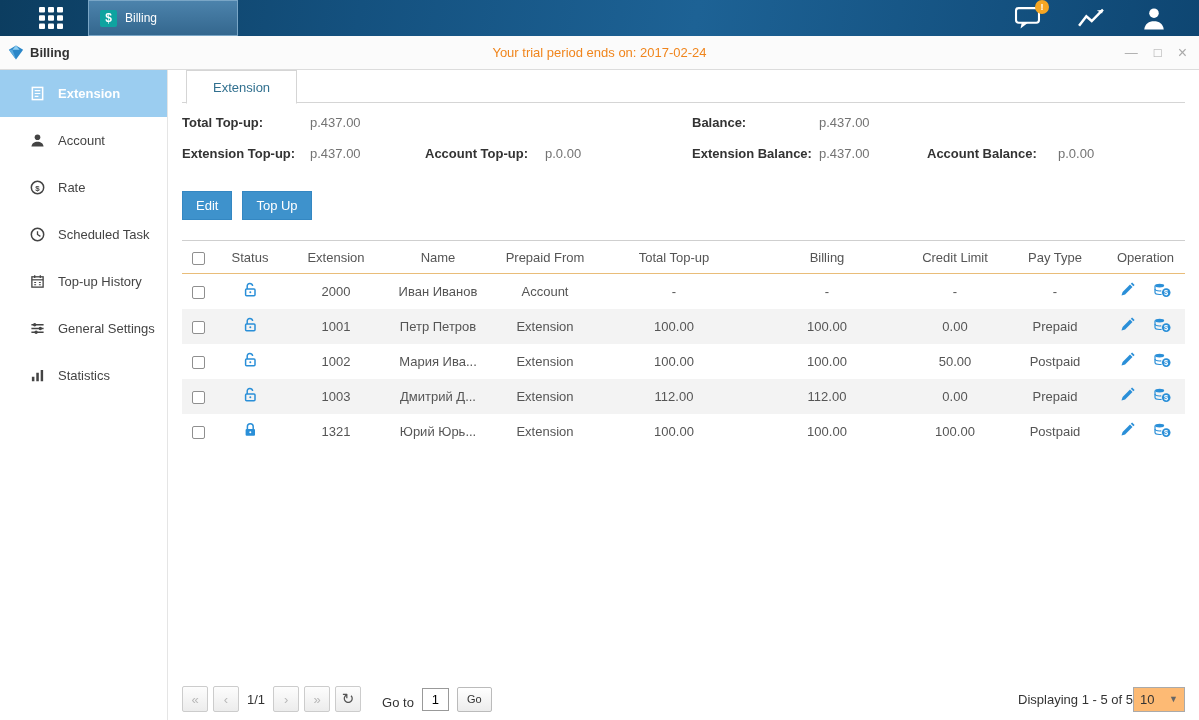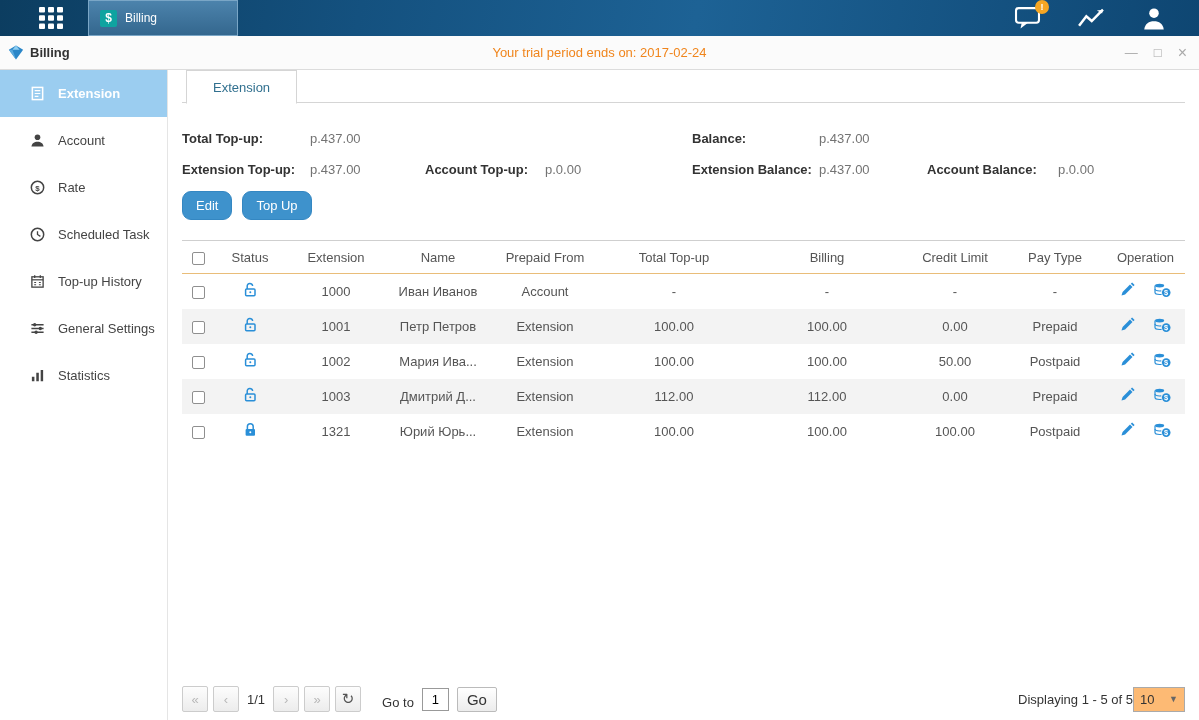--- a/index.html
+++ b/index.html
@@ -71,30 +71,30 @@
   
   .content { position:absolute; top:70px; left:168px; right:0; bottom:0; padding:0 14px; }
   .tabbar { height:33px; border-bottom:1px solid #d5d5d5; }
   .tab {
     display:inline-flex; align-items:center; height:34px; padding:0 26px; margin-left:4px;
     background:#fff; border:1px solid #d5d5d5; border-bottom-color:#fff;
     position:relative; z-index:1; color:#31708f; cursor:pointer;
   }
 
   .summary { margin-top:12px; }
-  .sumrow { display:flex; align-items:flex-end; height:31px; }
+  .sumrow { display:flex; align-items:flex-start; height:31px; }
   .sl { font-weight:bold; color:#333; }
   .sv { color:#737373; }
   .w128{width:128px}.w382{width:382px}.w127{width:127px}.w115{width:115px}
   .w120{width:120px}.w147{width:147px}.w108{width:108px}.w131{width:131px}
 
   .btnrow { margin-top:14px; display:flex; gap:10px; }
   .btn {
     background:#3e92cc; border:1px solid #3487c2; color:#fff;
-    font-family:inherit; font-size:13px; padding:6px 13px; border-radius:9px; cursor:pointer;
+    font-family:inherit; font-size:13px; padding:6px 13px; border-radius:0; cursor:pointer;
   }
 
   .table-wrap { margin-top:20px; }
   table { width:100%; border-collapse:collapse; table-layout:fixed; color:#555; font-size:13px; }
   thead th {
     height:33px; font-weight:normal; color:#555; text-align:center;
     border-top:1px solid #cfcfcf; border-bottom:1px solid #e9bd79;
   }
   tbody td { height:35px; text-align:center; white-space:nowrap; overflow:hidden; text-overflow:ellipsis; }
   tbody tr:nth-child(even) { background:#f3f3f3; }
@@ -114,21 +114,21 @@
   }
   .pbtn.dark { color:#555; font-size:15px; }
   .page-ind { margin:0 8px 0 3px; }
   .goto-label { margin:7px 8px 0 16px; }
   .goto-input {
     width:27px; height:23px; border:1px solid #999; text-align:center;
     font-size:13px; font-family:inherit;
   }
   .go-btn {
     margin-left:8px; height:25px; padding:0 9px; border:1px solid #bbb; border-radius:2px;
-    background:linear-gradient(#fff,#ececec); font-family:inherit; font-size:15px; color:#333; cursor:pointer;
+    background:linear-gradient(#fff,#ececec); font-family:inherit; font-size:11px; color:#333; cursor:pointer;
   }
   .pager-right { margin-left:auto; display:flex; align-items:center; gap:0; }
   .pagesize {
     width:52px; height:25px; border:1px solid #aaa; background:#fdba74; cursor:pointer;
     display:flex; align-items:center; justify-content:space-between; padding:0 6px;
   }
   .pagesize .arrow { font-size:9px; color:#666; }
 </style>
 </head>
 <body>
@@ -307,21 +307,21 @@
         </tr>
       </thead>
       <tbody>
           <tr>
     <td><span class="checkbox"></span></td>
     <td><span class="lock"><svg width="15" height="16" viewBox="0 0 15 16">
                   <path d="M4.2 7V4.3A2.7 2.7 0 0 1 9.6 4" fill="none" stroke="#2a8fd8" stroke-width="1.5"></path>
                   <rect x="2.6" y="7" width="9.4" height="6.8" rx="1" fill="none" stroke="#2a8fd8" stroke-width="1.5"></rect>
                   <circle cx="7.3" cy="10.2" r="1" fill="#2a8fd8"></circle>
                 </svg></span></td>
-    <td>1000</td>
+    <td>2000</td>
     <td>Иван Иванов</td>
     <td>Account</td>
     <td>-</td>
     <td>-</td>
     <td>-</td>
     <td>-</td>
     <td>
       <span class="op-icon">
         <svg width="15" height="15" viewBox="0 0 15 15">
                   <path d="M1.5 13.5l1.1-3.6L10 2.5 12.5 5 5.1 12.4 1.5 13.5z" fill="#2a8fd8"></path>

